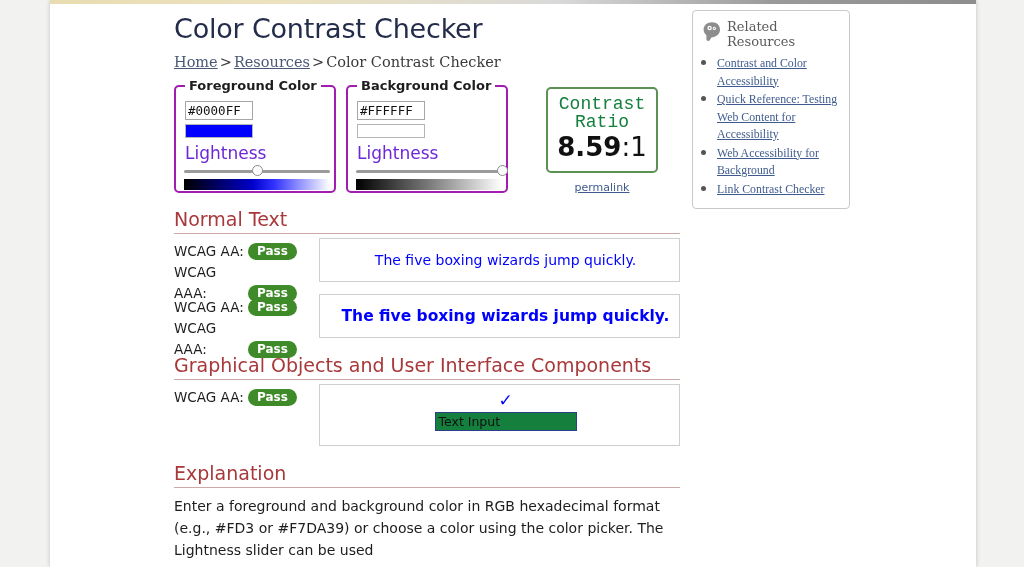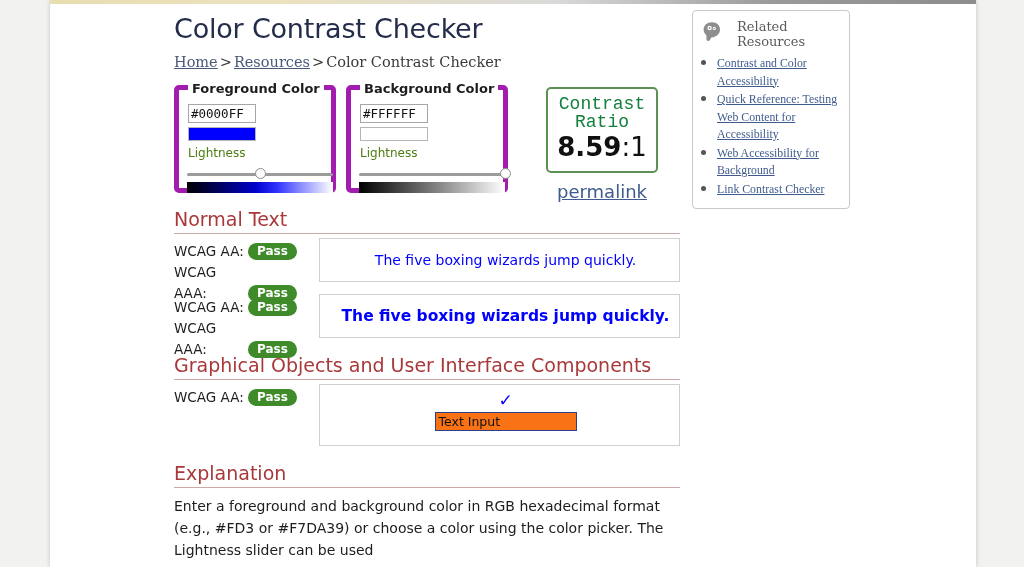--- a/index.html
+++ b/index.html
@@ -72,21 +72,21 @@
     position: relative;
     margin-top: 14px;
     height: 110px;
   }
 
   .color-box {
     position: absolute;
     top: 0;
     width: 162px;
     height: 108px;
-    border: 5px solid #a21caf;
+    border: 2px solid #a21caf;
     border-radius: 5px;
     background: #fff;
   }
   .color-box.fg { left: 0; }
   .color-box.bg { left: 172px; }
 
   .color-box .legend {
     position: absolute;
     top: -9px;
     left: 9px;
@@ -119,22 +119,22 @@
     top: 37px;
     width: 68px;
     height: 14px;
     border: 1px solid #b5b5b5;
   }
 
   .lightness-label {
     position: absolute;
     left: 9px;
     top: 56px;
-    font-size: 12px;
-    color: #4d7c0f;
+    font-size: 17px;
+    color: #6d28d9;
   }
 
   .slider-wrap {
     position: absolute;
     left: 8px;
     top: 78px;
     width: 146px;
     height: 12px;
   }
   .slider-track {
@@ -193,21 +193,21 @@
     font-size: 26px;
     line-height: 30px;
     color: #111;
     margin-top: 1px;
   }
   .ratio-value .num { font-weight: bold; }
   .ratio-value .one { font-weight: normal; }
   .permalink {
     display: block;
     margin-top: 8px;
-    font-size: 18px;
+    font-size: 11px;
     color: #3f5b8d;
     text-decoration: underline;
   }
 
   
   .section { margin-top: 12px; }
   h2.section-title {
     margin: 0;
     font-size: 19px;
     font-weight: normal;
@@ -272,21 +272,21 @@
     color: #0000FF;
     line-height: 18px;
     height: 18px;
   }
   .ui-textinput {
     display: inline-block;
     width: 142px;
     height: 19px;
     margin-top: 3px;
     border: 1.5px solid #2b3f8c;
-    background: #f97316;
+    background: #15803d;
     text-align: left;
     font-size: 12.5px;
     color: #111;
     line-height: 17px;
     padding-left: 3px;
   }
 
   .explanation-body {
     margin-top: 7px;
     width: 506px;
@@ -302,21 +302,21 @@
     top: 10px;
     width: 158px;
     border: 1px solid #c9c9c9;
     border-radius: 4px;
     background: #fff;
     padding: 8px 9px 10px 9px;
   }
   .related-head {
     display: flex;
     align-items: center;
-    gap: 15px;
+    gap: 5px;
     margin-bottom: 5px;
     justify-content: flex-end;
   }
   .related-title {
     font-family: "DejaVu Serif", "Liberation Serif", serif;
     font-size: 13px;
     color: #5a5a5a;
   }
   .related ul {
     margin: 0;

